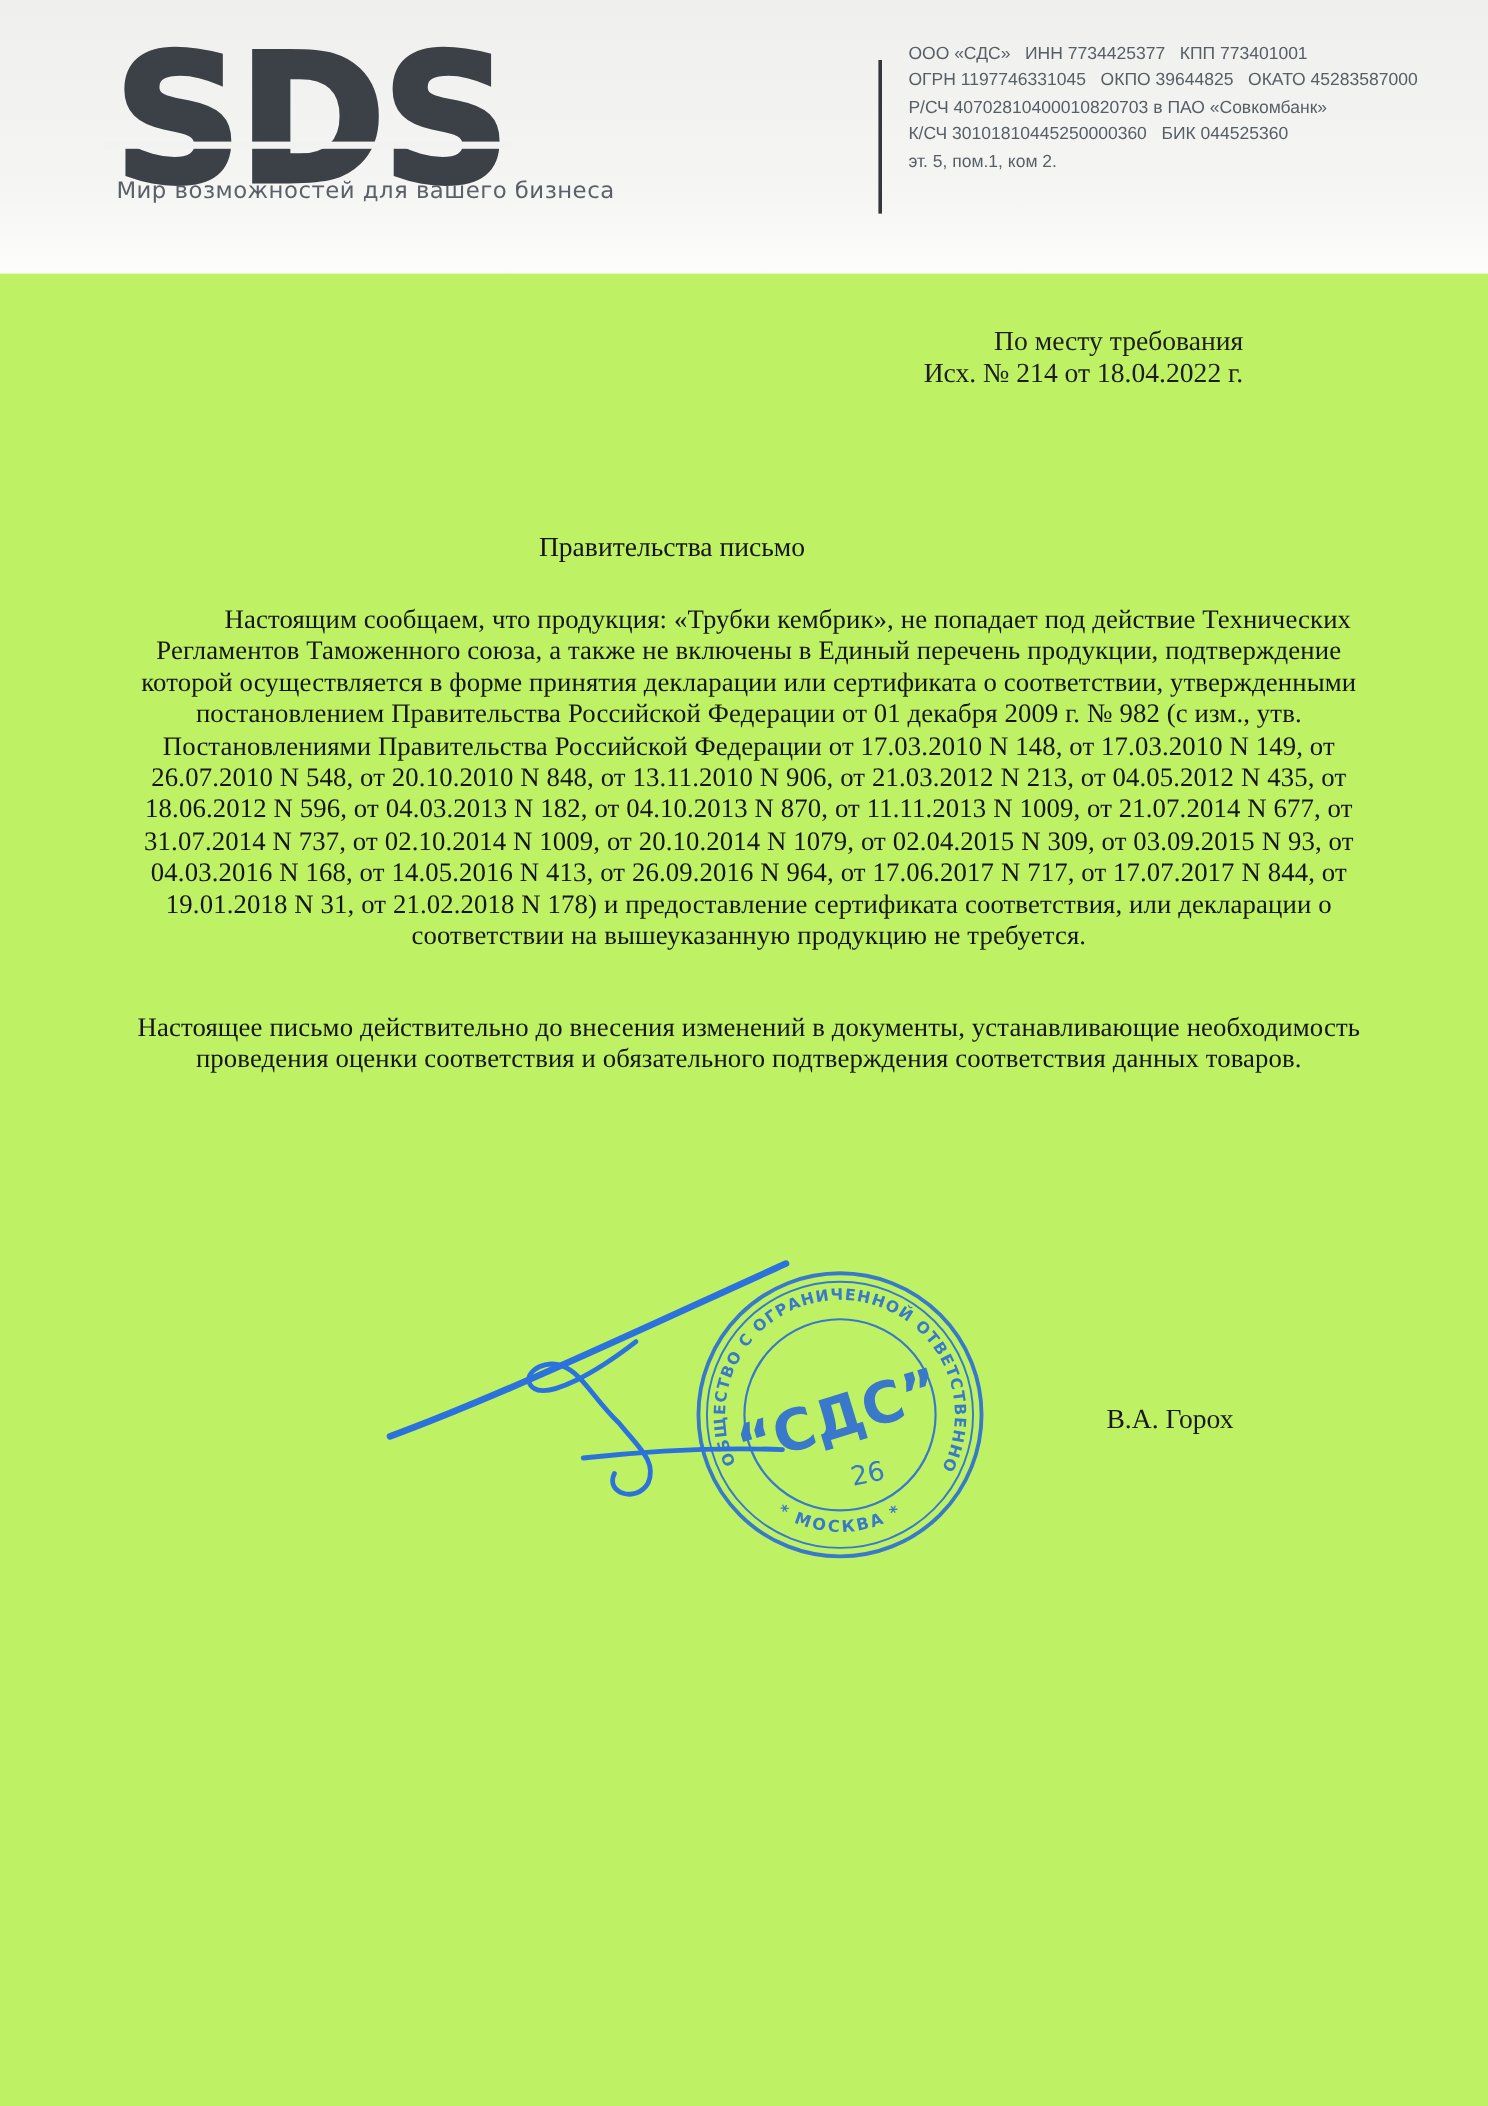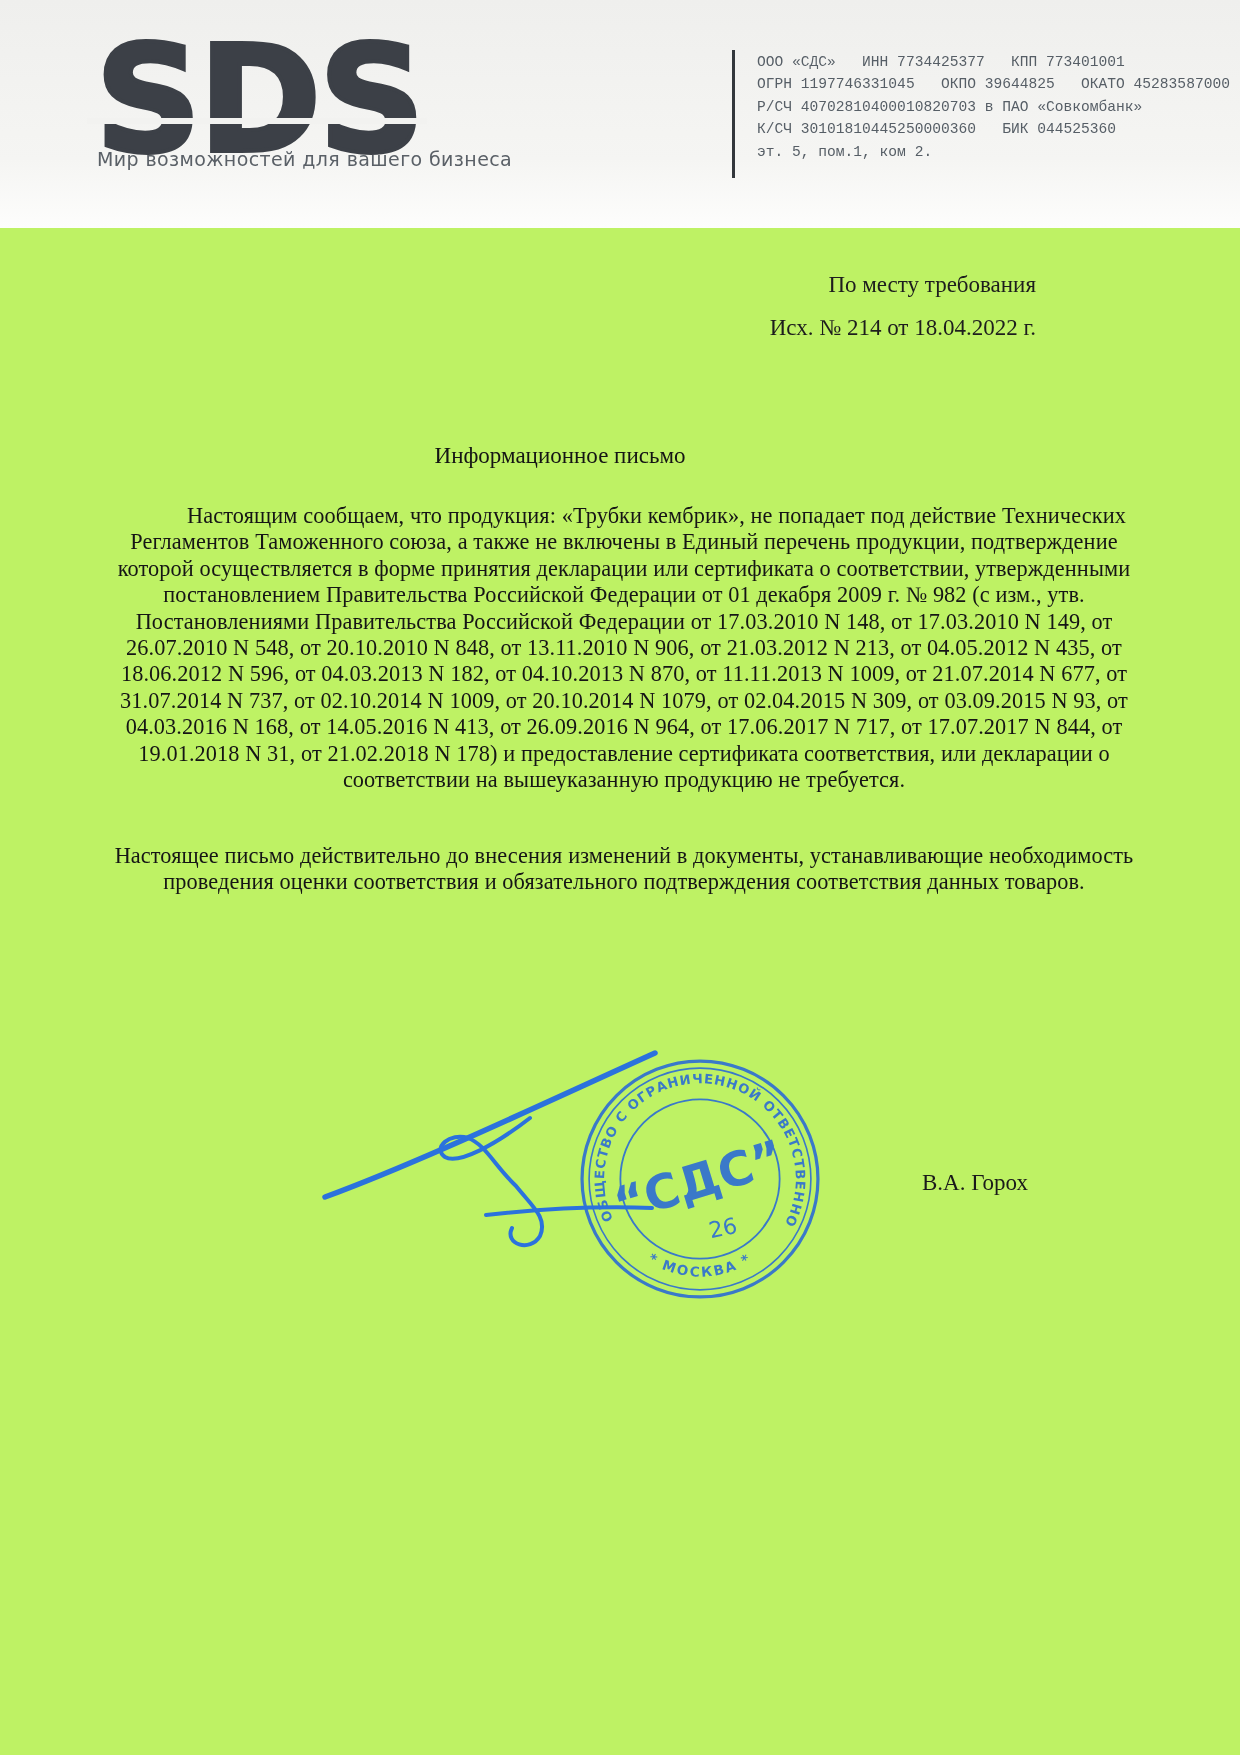--- a/index.html
+++ b/index.html
@@ -34,31 +34,31 @@
     position:absolute;left:97px;top:148px;
     font-family:"DejaVu Sans",sans-serif;
     font-size:19px;color:#5a6067;letter-spacing:.4px;white-space:nowrap;
   }
   
   .lh-divider{
     position:absolute;left:732px;top:50px;width:3px;height:128px;
     background:#33373c;
   }
   .lh-details{
-    position:absolute;left:757px;top:51px;
-    font-family:Liberation Mono, monospace;
+    position:absolute;left:757px;top:34px;
+    font-family:Liberation Sans, sans-serif;
     font-size:14.6px;line-height:22.4px;color:#565e66;
     white-space:nowrap;
   }
   
   .recipient-block{
     position:absolute;right:204px;top:272px;
     text-align:right;font-size:23px;color:#1d1d1d;
   }
-  .ref-line{margin-top:17px;}
+  .ref-line{}
   
   .doc-title{
     position:absolute;left:0;top:443px;width:1120px;
     text-align:center;font-size:23px;color:#141414;
   }
   .para{
     position:absolute;left:90px;width:1068px;
     font-size:22.3px;line-height:26.4px;color:#151515;
     text-align:center;letter-spacing:.1px;
   }
@@ -107,21 +107,21 @@
     <div>Р/СЧ 40702810400010820703 в ПАО «Совкомбанк»</div>
     <div>К/СЧ 30101810445250000360&nbsp;&nbsp; БИК 044525360</div>
     <div>эт. 5, пом.1, ком 2.</div>
   </div>
 
   <div class="recipient-block">
     <div>По месту требования</div>
     <div class="ref-line">Исх. № 214 от 18.04.2022 г.</div>
   </div>
 
-  <div class="doc-title">Информационное письмо</div>
+  <div class="doc-title">Правительства письмо</div>
 
   <div class="para para-1">Настоящим сообщаем, что продукция: «Трубки кембрик», не попадает под действие Технических Регламентов Таможенного союза, а также не включены в Единый перечень продукции, подтверждение которой осуществляется в форме принятия декларации или сертификата о соответствии, утвержденными постановлением Правительства Российской Федерации от 01 декабря 2009 г. № 982 (с изм., утв. Постановлениями Правительства Российской Федерации от 17.03.2010 N 148, от 17.03.2010 N 149, от 26.07.2010 N 548, от 20.10.2010 N 848, от 13.11.2010 N 906, от 21.03.2012 N 213, от 04.05.2012 N 435, от 18.06.2012 N 596, от 04.03.2013 N 182, от 04.10.2013 N 870, от 11.11.2013 N 1009, от 21.07.2014 N 677, от 31.07.2014 N 737, от 02.10.2014 N 1009, от 20.10.2014 N 1079, от 02.04.2015 N 309, от 03.09.2015 N 93, от 04.03.2016 N 168, от 14.05.2016 N 413, от 26.09.2016 N 964, от 17.06.2017 N 717, от 17.07.2017 N 844, от 19.01.2018 N 31, от 21.02.2018 N 178) и предоставление сертификата соответствия, или декларации о соответствии на вышеуказанную продукцию не требуется.</div>
   <div class="para para-2">Настоящее письмо действительно до внесения изменений в документы, устанавливающие необходимость проведения оценки соответствия и обязательного подтверждения соответствия данных товаров.</div>
 
   <div class="signer-name">В.А. Горох</div>
 
   <svg class="stamp" viewBox="0 0 244 244">
     <circle cx="122" cy="122" r="117" fill="none" stroke="#2f6fd2" stroke-width="3.2"></circle>
     <circle cx="122" cy="122" r="110" fill="none" stroke="#2f6fd2" stroke-width="1.6"></circle>
     <circle cx="122" cy="122" r="79" fill="none" stroke="#2f6fd2" stroke-width="1.8"></circle>

